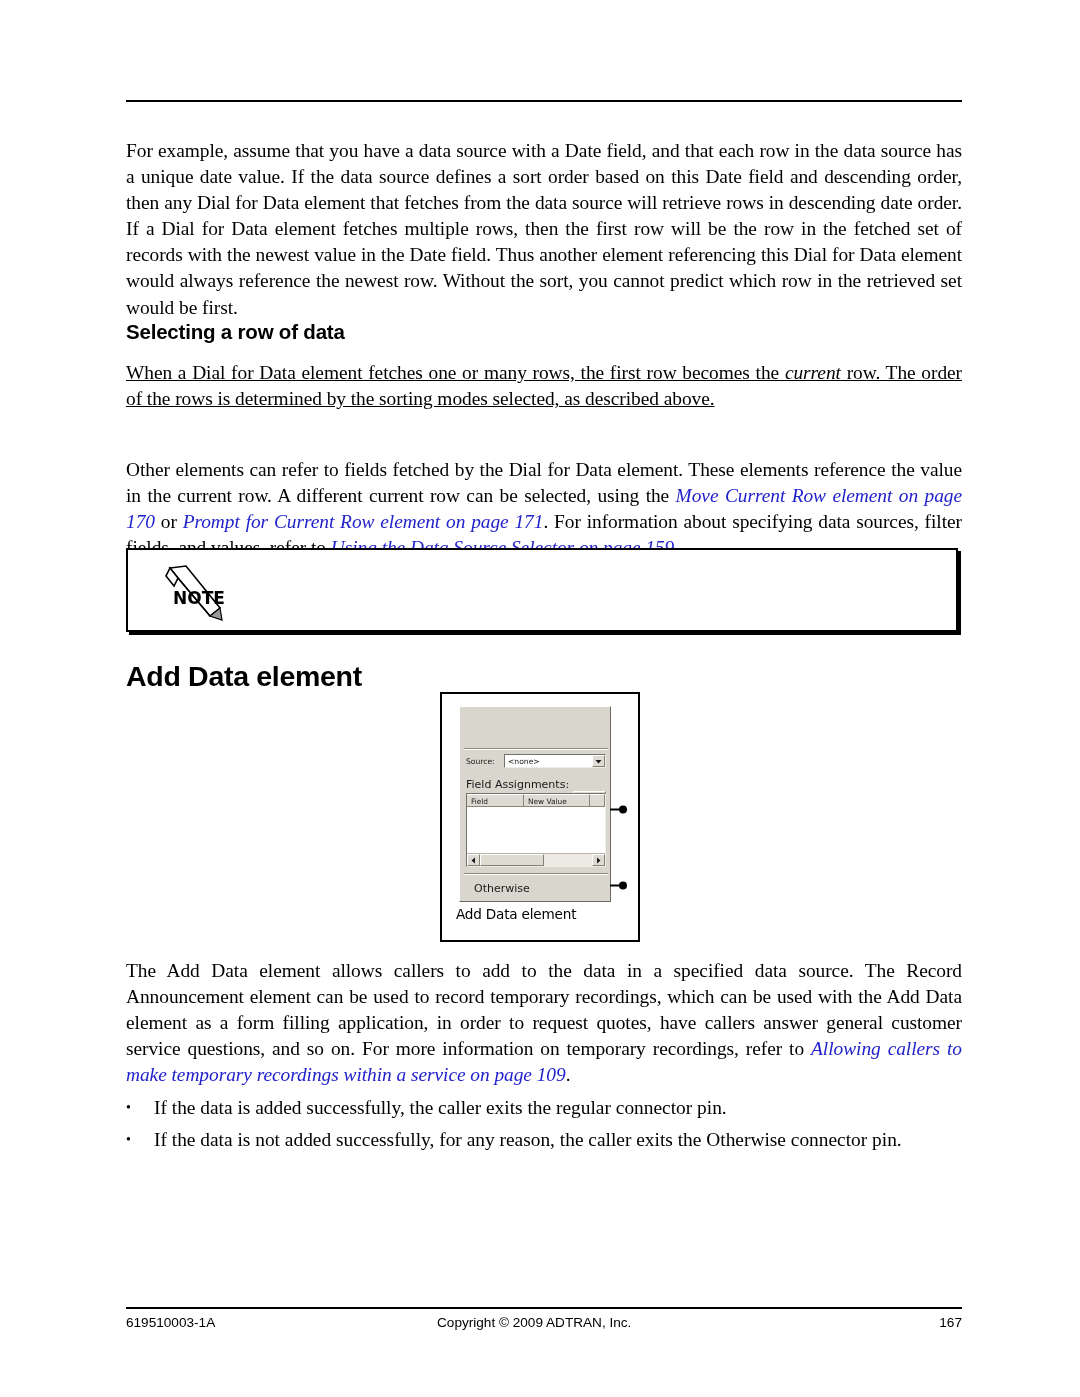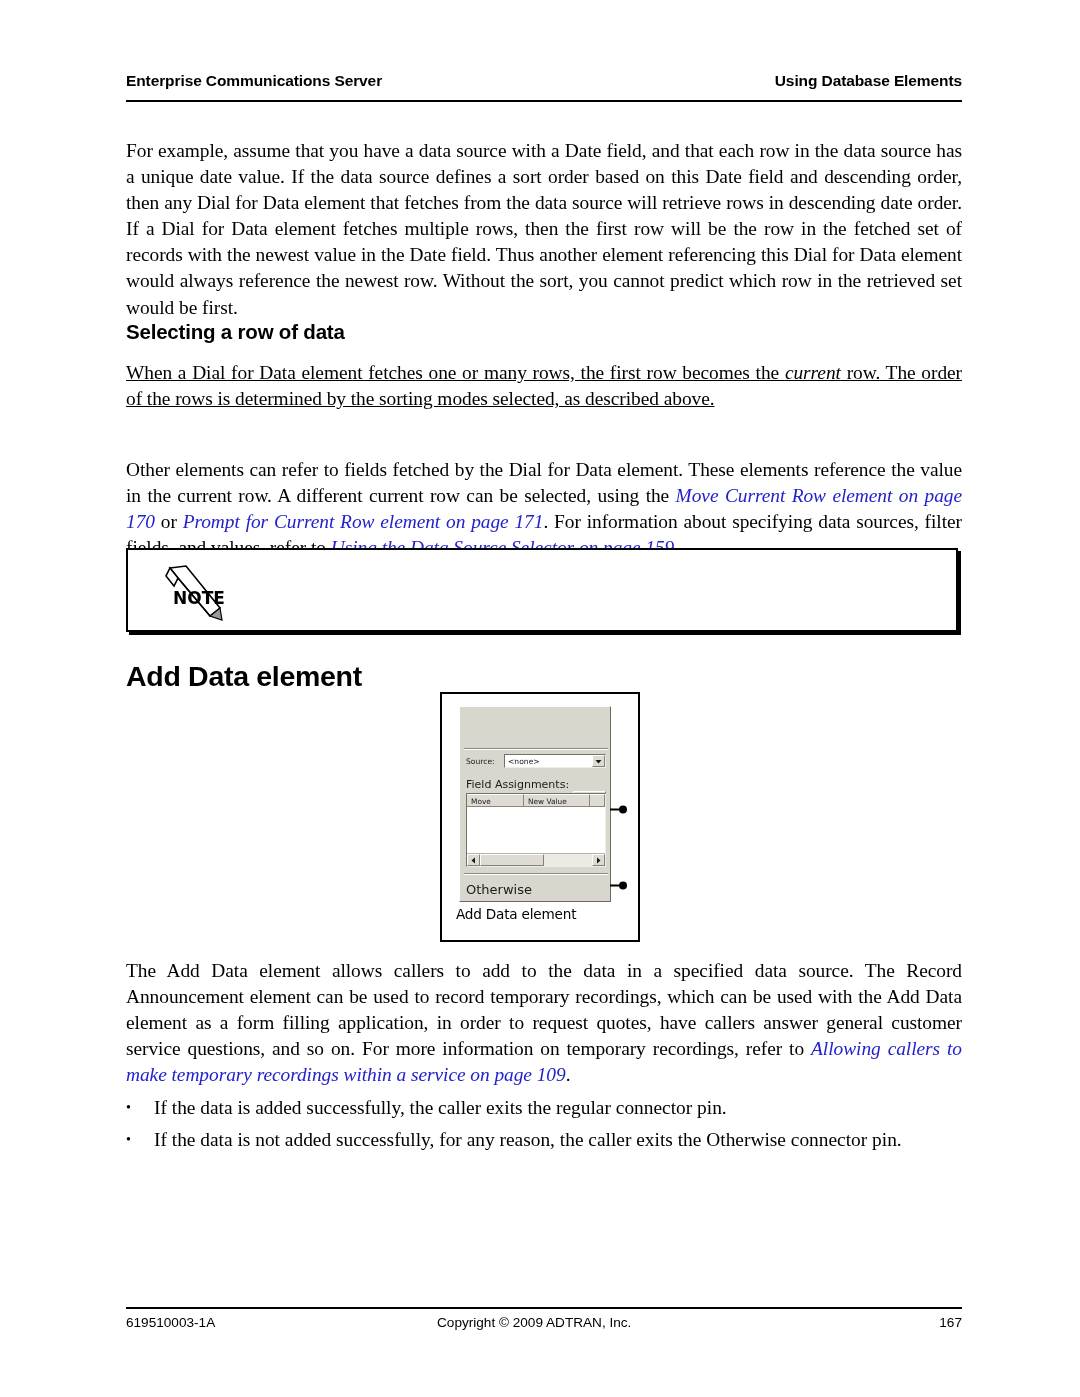--- a/index.html
+++ b/index.html
@@ -350,23 +350,23 @@
     left: 4px;
     top: 166px;
     width: 144px;
     height: 2px;
     border-top: 1px solid #8e8a82;
     border-bottom: 1px solid #ffffff;
     box-sizing: border-box;
   }
   .dlg-otherwise {
     position: absolute;
-    left: 6px;
+    left: 14px;
     top: 175px;
-    font-size: 13px;
+    font-size: 11px;
   }
 
   
   .pin {
     position: absolute;
     width: 18px;
     height: 9px;
   }
   .fig-caption {
     position: absolute;
@@ -422,24 +422,20 @@
   }
   .footer .fl { position: absolute; left: 0; top: 0; }
   .footer .fc { position: absolute; left: 311px; top: 0; }
   .footer .fr { position: absolute; right: 0; top: 0; }
 </style>
 </head>
 <body>
 
 <div class="page">
 
-  <div class="runhead">
-    <span>Enterprise Communications Server</span>
-    <span>Using Database Elements</span>
-  </div>
   <div class="runhead-rule"></div>
 
   <div class="para j" style="left:126px; top:138px; width:836px;">For example, assume that you have a data source with a Date field, and that each row in the data source has a unique date value. If the data source defines a sort order based on this Date field and descending order, then any Dial for Data element that fetches from the data source will retrieve rows in descending date order. If a Dial for Data element fetches multiple rows, then the first row will be the row in the fetched set of records with the newest value in the Date field. Thus another element referencing this Dial for Data element would always reference the newest row. Without the sort, you cannot predict which row in the retrieved set would be first.</div>
 
   <div class="subhead" style="left:126px; top:320px;">Selecting a row of data</div>
 
   <div class="para j" style="left:126px; top:360px; width:836px;text-decoration:underline;">
     <span>When a Dial for Data element fetches one or many rows, the first row becomes the </span><span class="em">current</span><span> row. The order of the rows is determined by the sorting modes selected, as described above.</span>
   </div>
 
@@ -478,21 +474,21 @@
         </div>
       </div>
 
       <div class="dlg-farow">
         <div class="dlg-falabel">Field Assignments:</div>
         <div class="dlg-addbtn">Add</div>
       </div>
 
       <div class="dlg-grid">
         <div class="dlg-gridhead">
-          <div class="dlg-th c1">Move</div>
+          <div class="dlg-th c1">Field</div>
           <div class="dlg-th c2">New Value</div>
           <div class="dlg-th c3"></div>
         </div>
         <div class="dlg-hscroll">
           <div class="dlg-sbtn">
             <svg viewBox="0 0 11 11" width="11" height="11" aria-hidden="true" style="position:absolute;left:0;top:0;">
               <polygon points="7,2.5 7,8.5 3.5,5.5" fill="#16161a"></polygon>
             </svg>
           </div>
           <div class="dlg-sthumb"></div>

